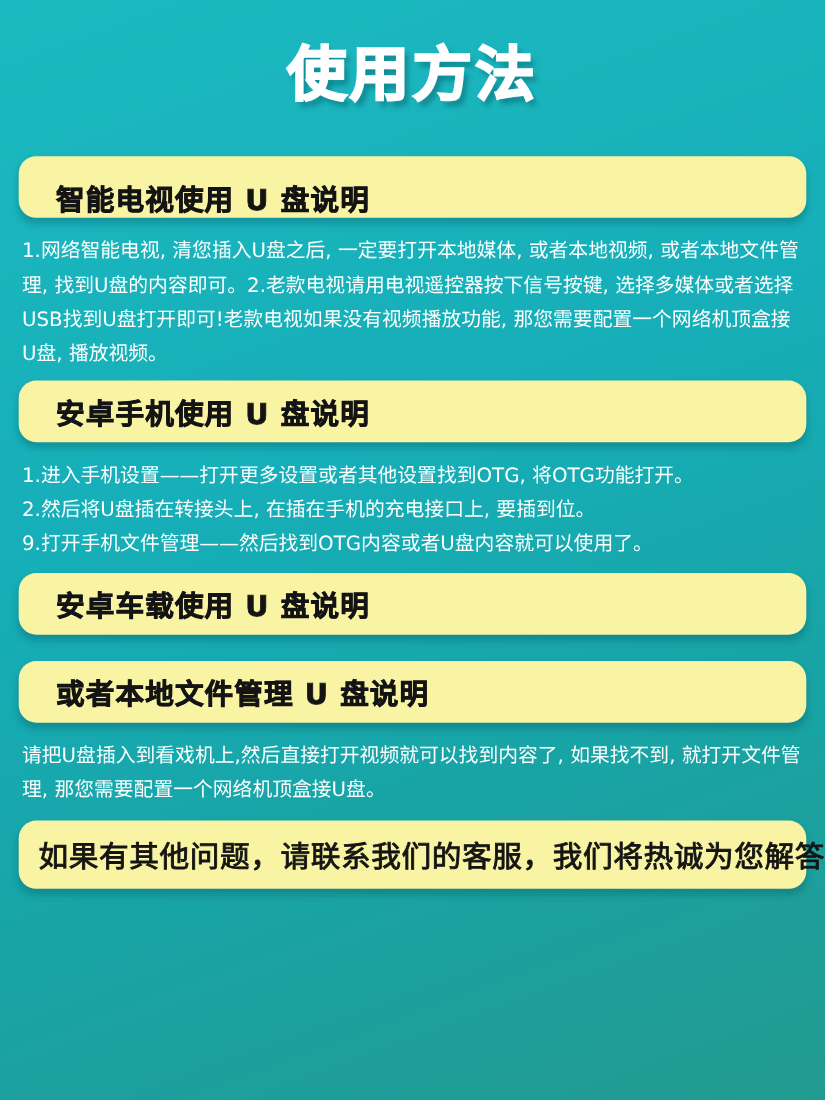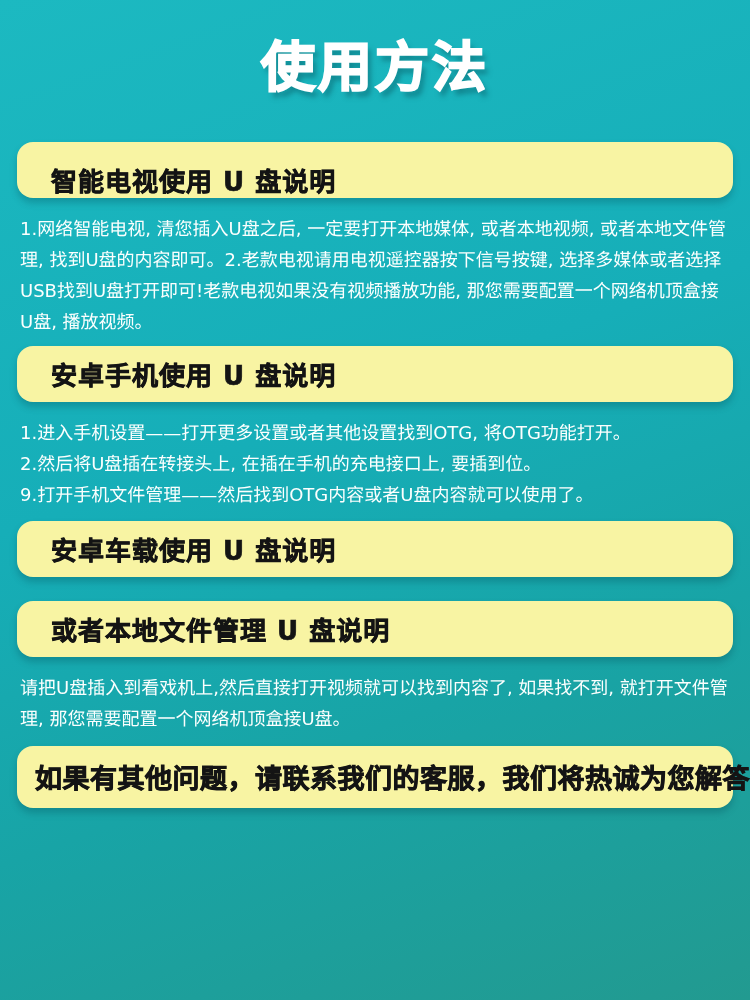--- a/index.html
+++ b/index.html
@@ -51,21 +51,21 @@
   .footer-bar{
     display:flex;align-items:center;
     height:62px;
     margin:12px 17px 0 17px;
     padding:0 10px 0 18px;
     background:var(--bar-yellow,#f8f4a3);
     border-radius:16px;
     box-shadow:0 5px 7px rgba(0,70,78,0.28);
     color:var(--bar-text,#141414);
     font-size:27px;
-    font-weight:700;
+    font-weight:400;
     letter-spacing:0.5px;
     -webkit-text-stroke:0.8px var(--bar-text,#141414);
     white-space:nowrap;
   }
 </style>
 </head>
 <body>
 
 <div class="page">
 

